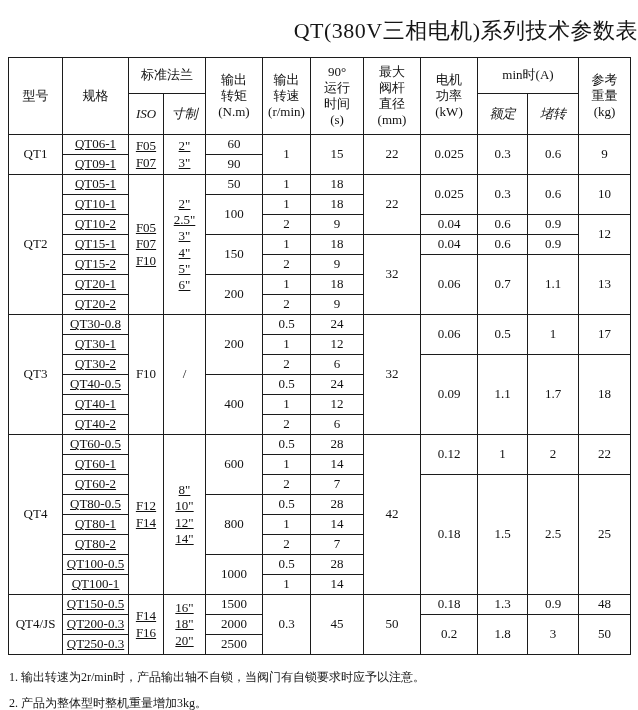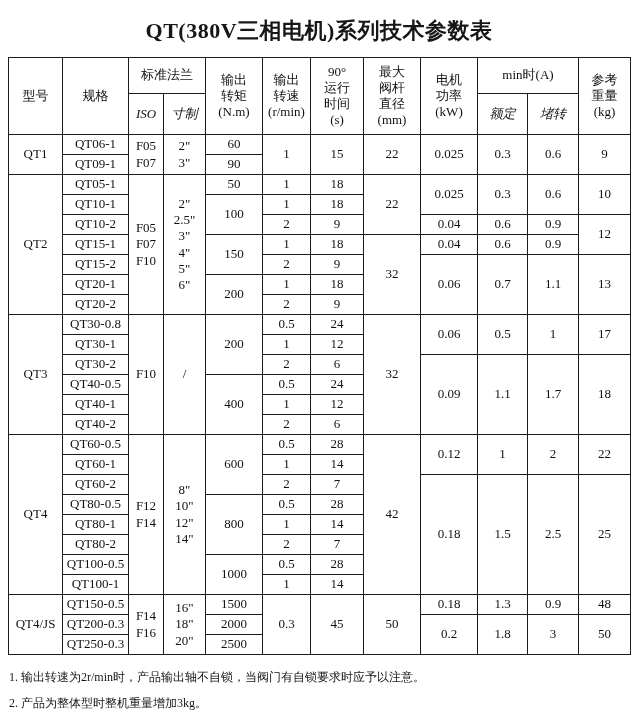--- a/index.html
+++ b/index.html
@@ -4,23 +4,23 @@
 <style>
   * { box-sizing: border-box; margin: 0; padding: 0; }
   html, body {
     width: 638px; height: 710px;
     background: #ffffff;
     font-family: "Liberation Serif", "DejaVu Serif", serif;
     color: #111111;
   }
   .page-title {
     margin-top: 16px;
-    text-align: center;
+    text-align: right;
     font-size: 22px;
-    font-weight: bold;
+    font-weight: normal;
     letter-spacing: 0.5px;
     color: #161616;
   }
   table.params {
     margin: 11px 0 0 8px;
     width: 622px;
     border-collapse: collapse;
     table-layout: fixed;
   }
   table.params th, table.params td {
@@ -31,22 +31,22 @@
     vertical-align: middle;
     padding: 0;
     line-height: 1.25;
     white-space: pre-line;
     overflow: hidden;
   }
   thead tr.h1 { height: 36px; }
   thead tr.h2 { height: 41px; font-style: italic; }
   thead th { line-height: 15px; }
   tbody tr { height: 20px; }
-  td.spec { text-align: left; padding-left: 3px; }
-  td.ml { line-height: 15px; }
+  td.spec { text-align: left; padding-left: 3px; text-decoration: underline; }
+  td.ml { line-height: 15px; text-decoration: underline; }
   td.slash {
     font-size: 58px;
     font-weight: 300;
     line-height: 1;
     font-family: "Liberation Serif", serif;
   }
   .notes {
     margin: 9px 0 0 9px;
   }
   .notes p {

